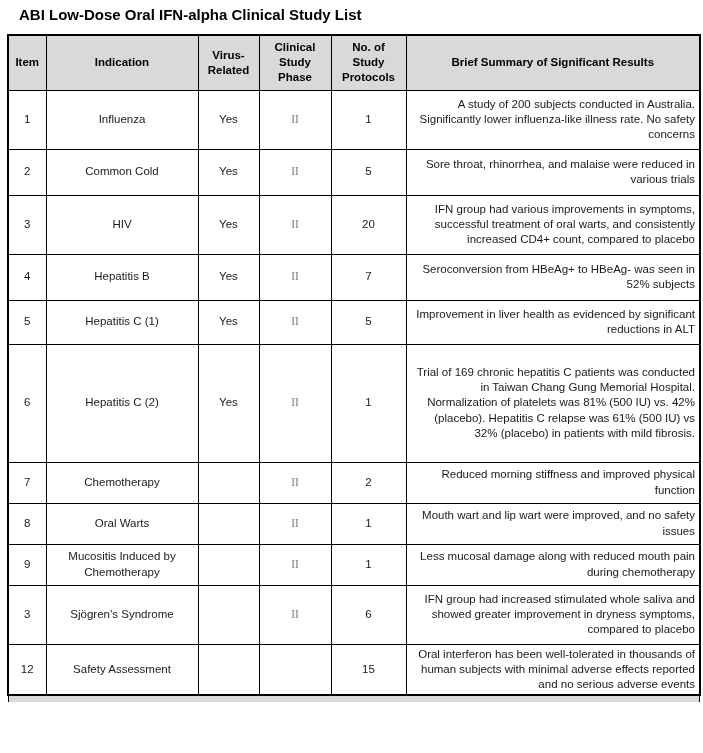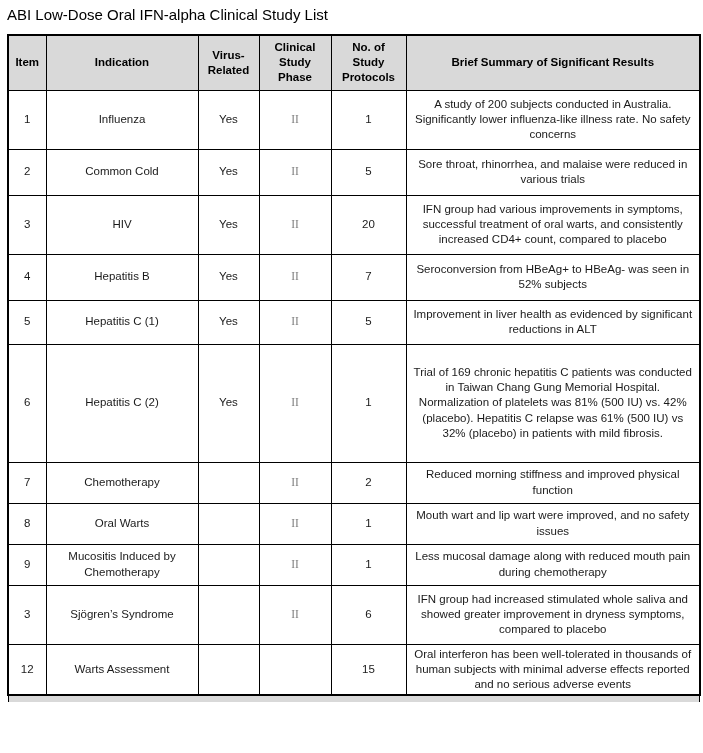--- a/index.html
+++ b/index.html
@@ -7,23 +7,23 @@
     padding: 0;
     width: 703px;
     height: 753px;
     background: #ffffff;
     overflow: hidden;
     font-family: "Liberation Sans", sans-serif;
     color: #1a1a1a;
   }
   .page-title {
     font-size: 15px;
-    font-weight: normal;
+    font-weight: bold;
     color: #000000;
-    margin: 6px 0 0 7px;
+    margin: 6px 0 0 19px;
     letter-spacing: 0px;
   }
   table.study-table {
     border-collapse: collapse;
     table-layout: fixed;
     width: 692px;
     margin: 11px 0 0 7px;
     border: 2px solid #000000;
   }
   .study-table th, .study-table td {
@@ -36,21 +36,21 @@
   }
   .study-table thead th {
     background: #d9d9d9;
     font-weight: bold;
     text-align: center;
     color: #000000;
   }
   .study-table thead tr { height: 55px; }
   td.c-item, td.c-ind, td.c-vr, td.c-phase, td.c-prot { text-align: center; }
   td.c-phase { color: #808080; font-family: Liberation Serif, serif; }
-  td.c-sum { text-align: center; }
+  td.c-sum { text-align: right; }
   
   tbody tr:nth-child(1)  { height: 59px; }
   tbody tr:nth-child(2)  { height: 46px; }
   tbody tr:nth-child(3)  { height: 59px; }
   tbody tr:nth-child(4)  { height: 46px; }
   tbody tr:nth-child(5)  { height: 44px; }
   tbody tr:nth-child(6)  { height: 118px; }
   tbody tr:nth-child(7)  { height: 41px; }
   tbody tr:nth-child(8)  { height: 41px; }
   tbody tr:nth-child(9)  { height: 41px; }
@@ -166,21 +166,21 @@
     <tr>
       <td class="c-item">3</td>
       <td class="c-ind">Sjögren’s Syndrome</td>
       <td class="c-vr"></td>
       <td class="c-phase">II</td>
       <td class="c-prot">6</td>
       <td class="c-sum">IFN group had increased stimulated whole saliva and showed greater improvement in dryness symptoms, compared to placebo</td>
     </tr>
     <tr>
       <td class="c-item">12</td>
-      <td class="c-ind">Warts Assessment</td>
+      <td class="c-ind">Safety Assessment</td>
       <td class="c-vr"></td>
       <td class="c-phase"></td>
       <td class="c-prot">15</td>
       <td class="c-sum">Oral interferon has been well-tolerated in thousands of human subjects with minimal adverse effects reported and no serious adverse events</td>
     </tr>
   </tbody>
 </table>
 
 <div class="cutoff-strip"></div>
 

